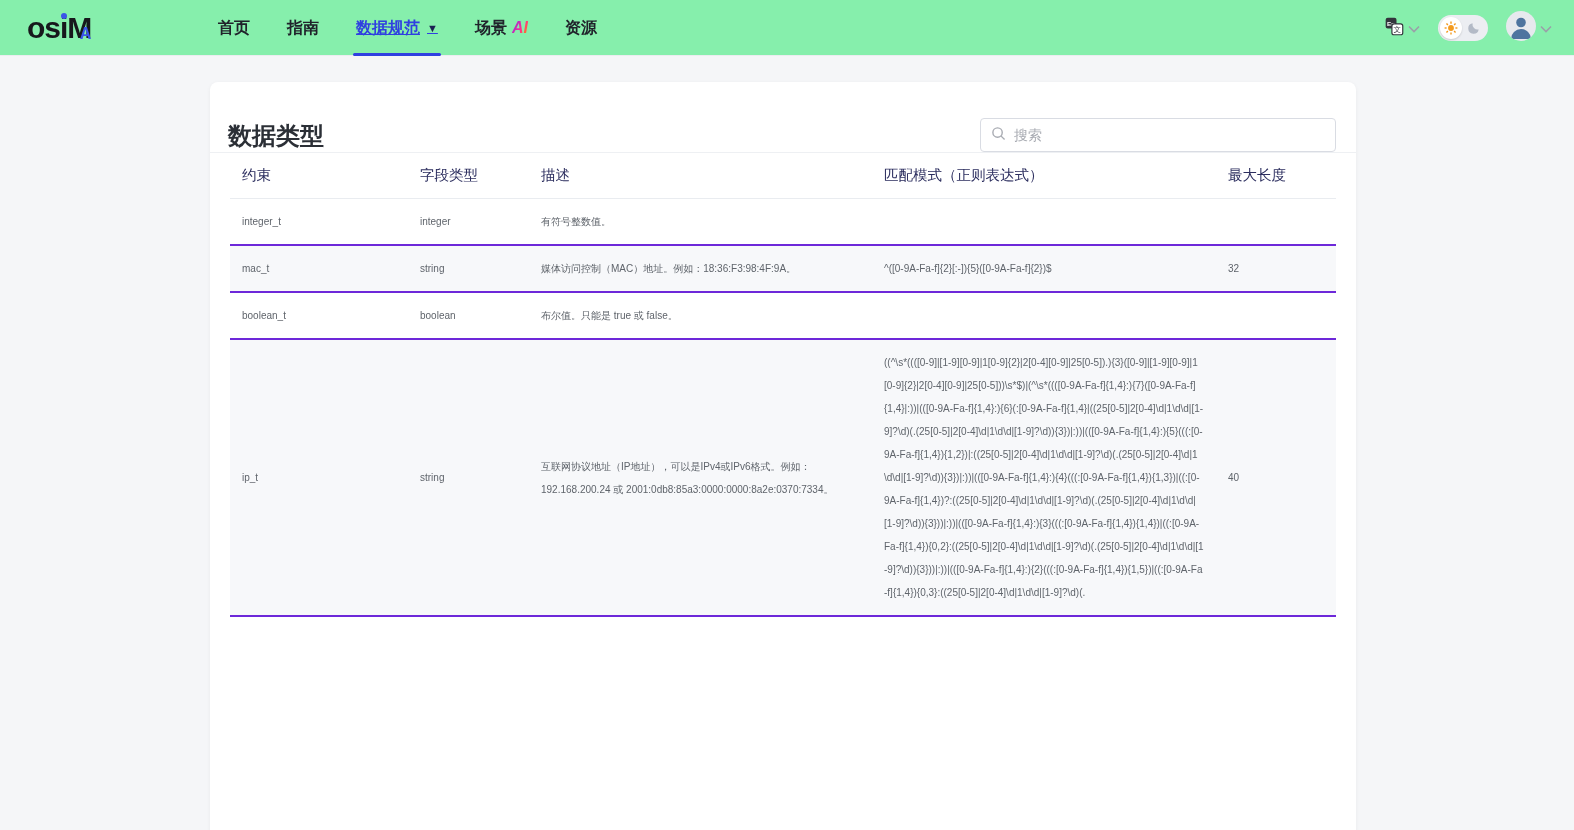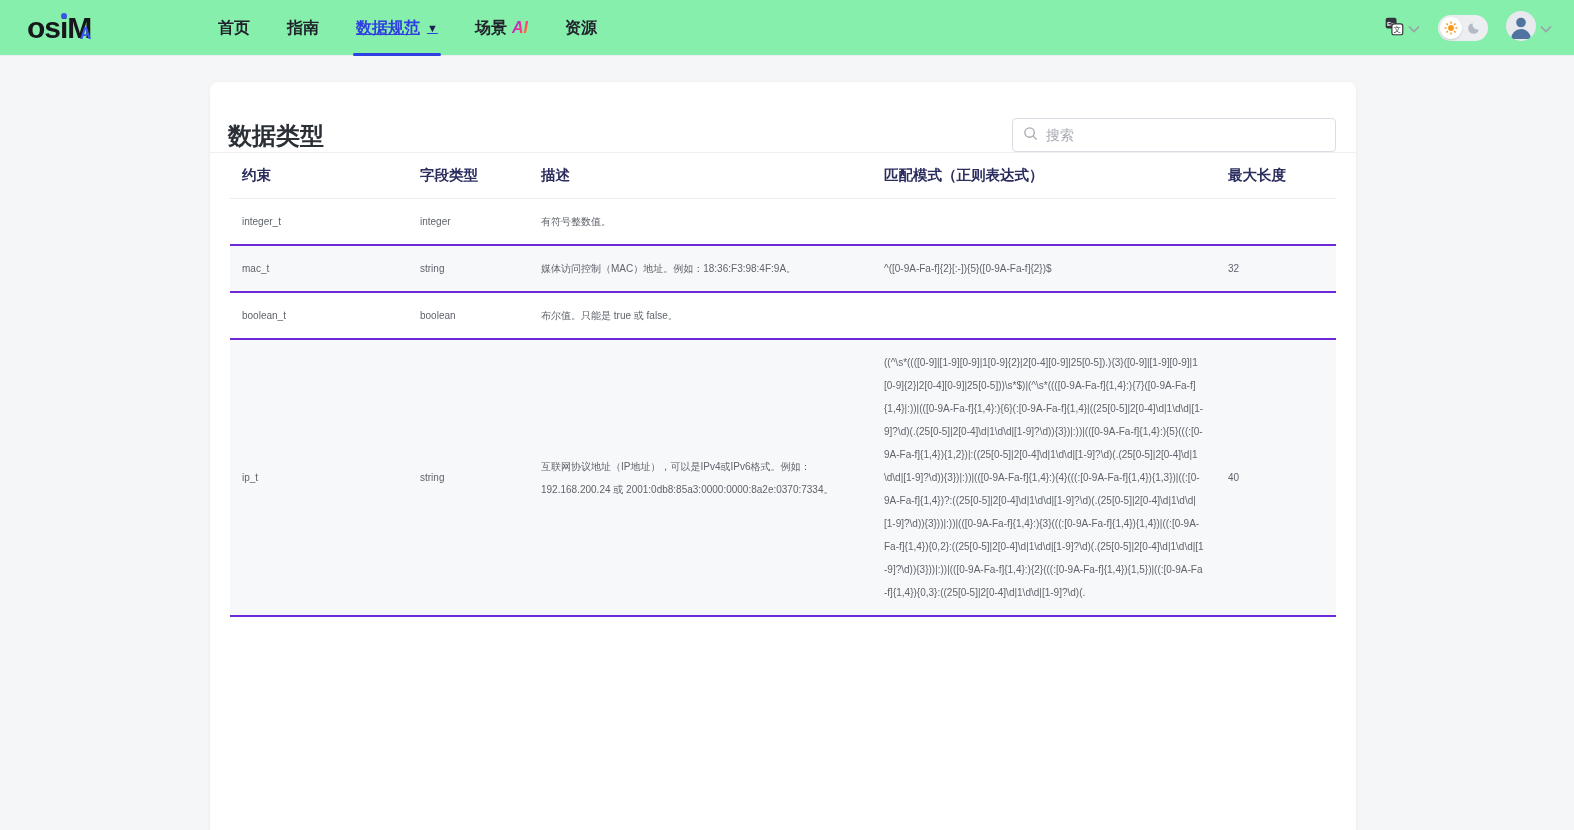--- a/index.html
+++ b/index.html
@@ -34,31 +34,31 @@
   .knob { width:22px; height:22px; border-radius:50%; background:#ffffff;
     display:flex; align-items:center; justify-content:center; box-shadow:0 1px 2px rgba(0,0,0,.15); }
   .moon { flex:1; display:flex; align-items:center; justify-content:center; }
 
   
   .card { position:absolute; left:210px; top:82px; width:1146px; height:1400px;
     background:#ffffff; border-radius:8px; box-shadow:0 1px 4px rgba(31,35,41,.05); }
   .card-header { height:71px; display:flex; align-items:flex-end; justify-content:space-between;
     padding:0 20px 0 18px; border-bottom:1px solid #eef0f3; }
   .page-title { font-size:24px; font-weight:700; color:#2b2f36; }
-  .search-box { width:324px; height:34px; border:1px solid #d9dce3; border-radius:4px;
+  .search-box { width:356px; height:34px; border:1px solid #d9dce3; border-radius:4px;
     display:flex; align-items:center; gap:8px; padding:0 10px; background:#fff; }
   .search-box input { border:none; outline:none; flex:1; font-size:14px; color:#303133;
     font-family:"Liberation Sans","DejaVu Sans",sans-serif; background:transparent; }
   .search-box input::placeholder { color:#a8abb2; }
 
   
   .table-wrap { padding:0 20px; }
   table { width:1106px; border-collapse:collapse; table-layout:fixed; }
   col.c1{width:178px} col.c2{width:121px} col.c3{width:343px} col.c4{width:344px} col.c5{width:120px}
-  th { text-align:left; font-size:14.5px; font-weight:700; color:#2b2d5e;
+  th { text-align:left; font-size:14.5px; font-weight:400; color:#2b2d5e;
     padding:13px 12px; border-bottom:1px solid #e9ecf0; }
   td { font-size:10px; color:#5f646b; padding:11px 12px; line-height:23px;
     vertical-align:middle; border-bottom:2px solid #6d28d9; }
   tr.striped { background:#f7f8fa; }
   td.pattern { word-break:break-all; }
 </style>
 </head>
 <body>
 
 <header class="header">

